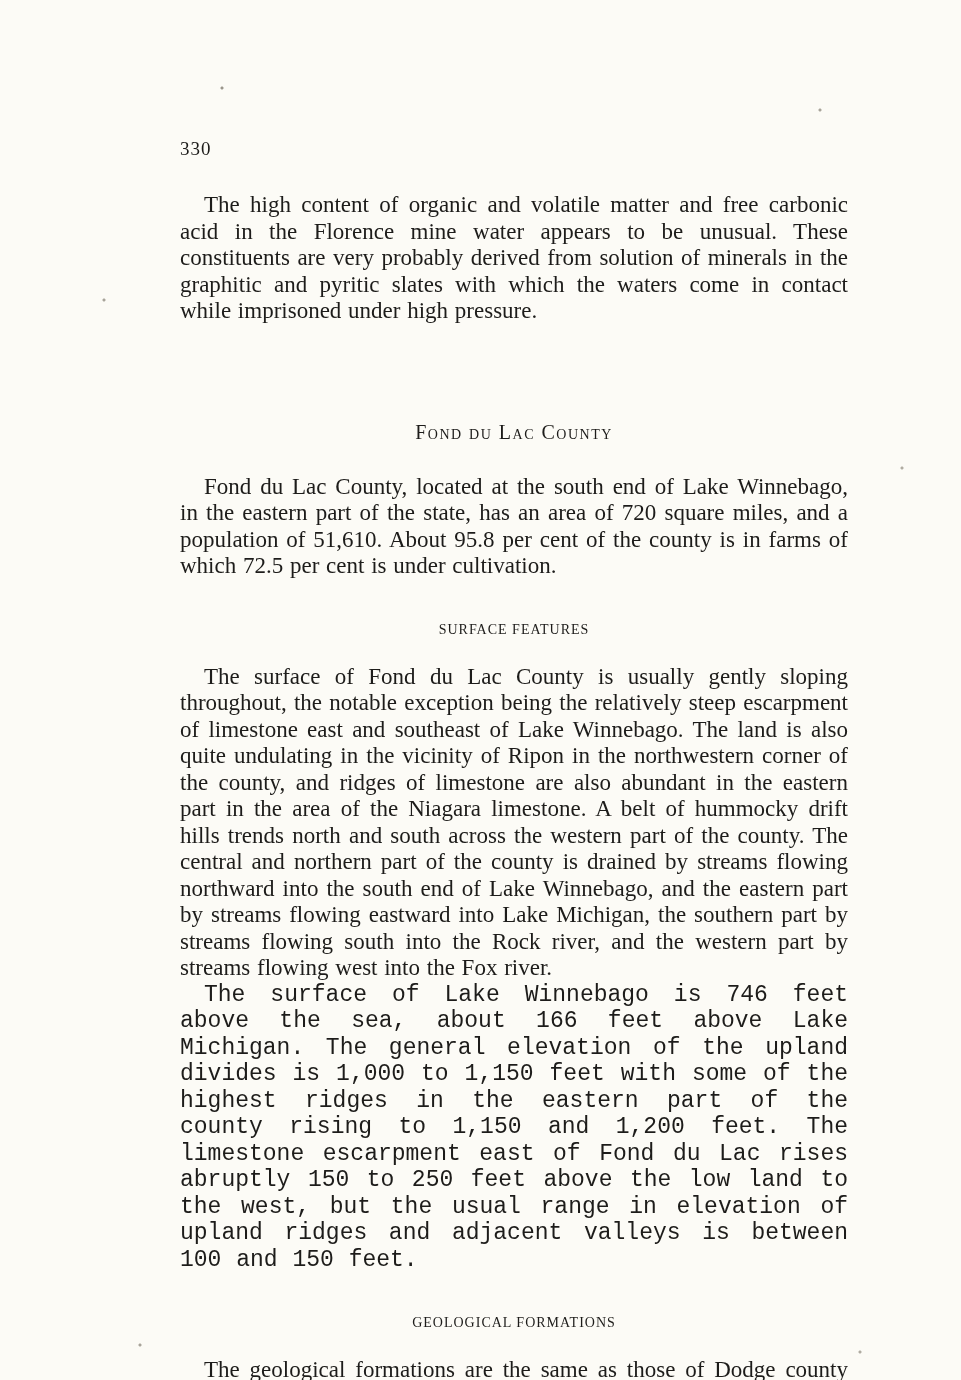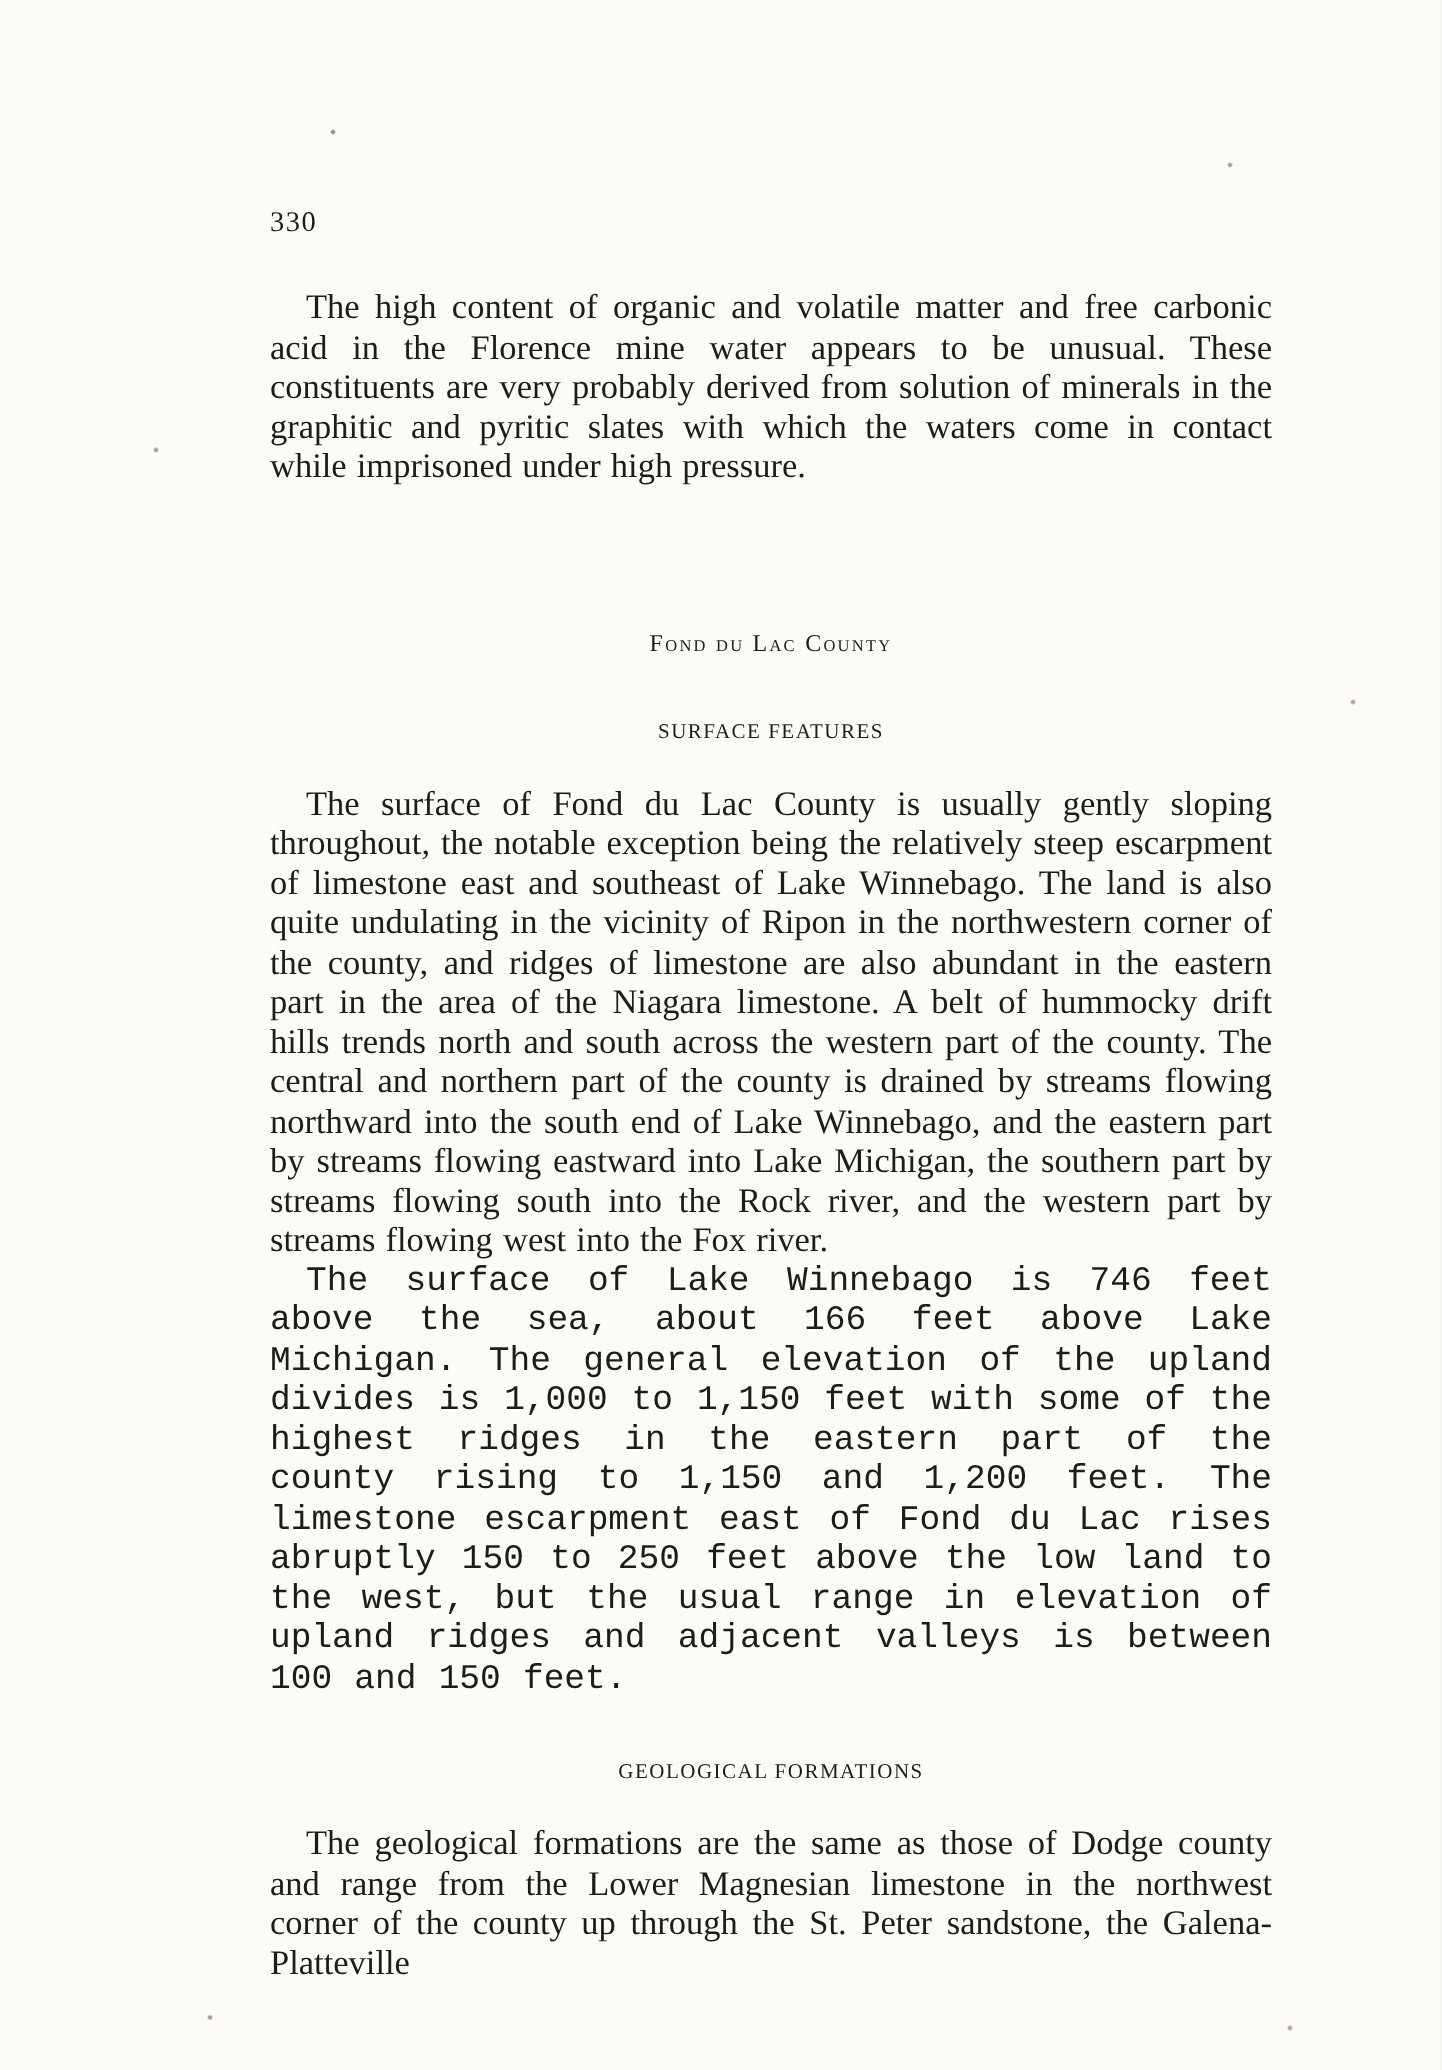--- a/index.html
+++ b/index.html
@@ -60,21 +60,21 @@
     font-size: 23px;
     line-height: 26.5px;
     text-align: justify;
     margin: 0;
     text-indent: 24px;
     word-spacing: 1px;
   }
   .section-heading {
     text-align: center;
     font-variant: small-caps;
-    font-size: 16px;
+    font-size: 20px;
     letter-spacing: 1.5px;
     margin: 96px 0 30px 0;
     font-weight: normal;
   }
   .sub-heading {
     text-align: center;
     font-size: 14px;
     letter-spacing: 1px;
     margin: 42px 0 26px 0;
     font-weight: normal;
@@ -89,20 +89,21 @@
   <div class="content">
 
     <div class="running-header">
       <span class="page-number">330</span>
     </div>
 
     <p class="body-par">The high content of organic and volatile matter and free carbonic acid in the Florence mine water appears to be unusual. These constituents are very probably derived from solution of minerals in the graphitic and pyritic slates with which the waters come in contact while imprisoned under high pressure.</p>
 
     <h2 class="section-heading">Fond du Lac County</h2>
 
+    <p class="body-par after-heading-gap">Fond du Lac County, located at the south end of Lake Winnebago, in the eastern part of the state, has an area of 720 square miles, and a population of 51,610. About 95.8 per cent of the county is in farms of which 72.5 per cent is under cultivation.</p>
 
     <h3 class="sub-heading">SURFACE FEATURES</h3>
 
     <p class="body-par">The surface of Fond du Lac County is usually gently sloping throughout, the notable exception being the relatively steep escarpment of limestone east and southeast of Lake Winnebago. The land is also quite undulating in the vicinity of Ripon in the northwestern corner of the county, and ridges of limestone are also abundant in the eastern part in the area of the Niagara limestone. A belt of hummocky drift hills trends north and south across the western part of the county. The central and northern part of the county is drained by streams flowing northward into the south end of Lake Winnebago, and the eastern part by streams flowing eastward into Lake Michigan, the southern part by streams flowing south into the Rock river, and the western part by streams flowing west into the Fox river.</p>
 
     <p class="body-par par-gap">The surface of Lake Winnebago is 746 feet above the sea, about 166 feet above Lake Michigan. The general elevation of the upland divides is 1,000 to 1,150 feet with some of the highest ridges in the eastern part of the county rising to 1,150 and 1,200 feet. The limestone escarpment east of Fond du Lac rises abruptly 150 to 250 feet above the low land to the west, but the usual range in elevation of upland ridges and adjacent valleys is between 100 and 150 feet.</p>
 
     <h3 class="sub-heading">GEOLOGICAL FORMATIONS</h3>
 
     <p class="body-par">The geological formations are the same as those of Dodge county and range from the Lower Magnesian limestone in the northwest corner of the county up through the St. Peter sandstone, the Galena-Platteville</p>

